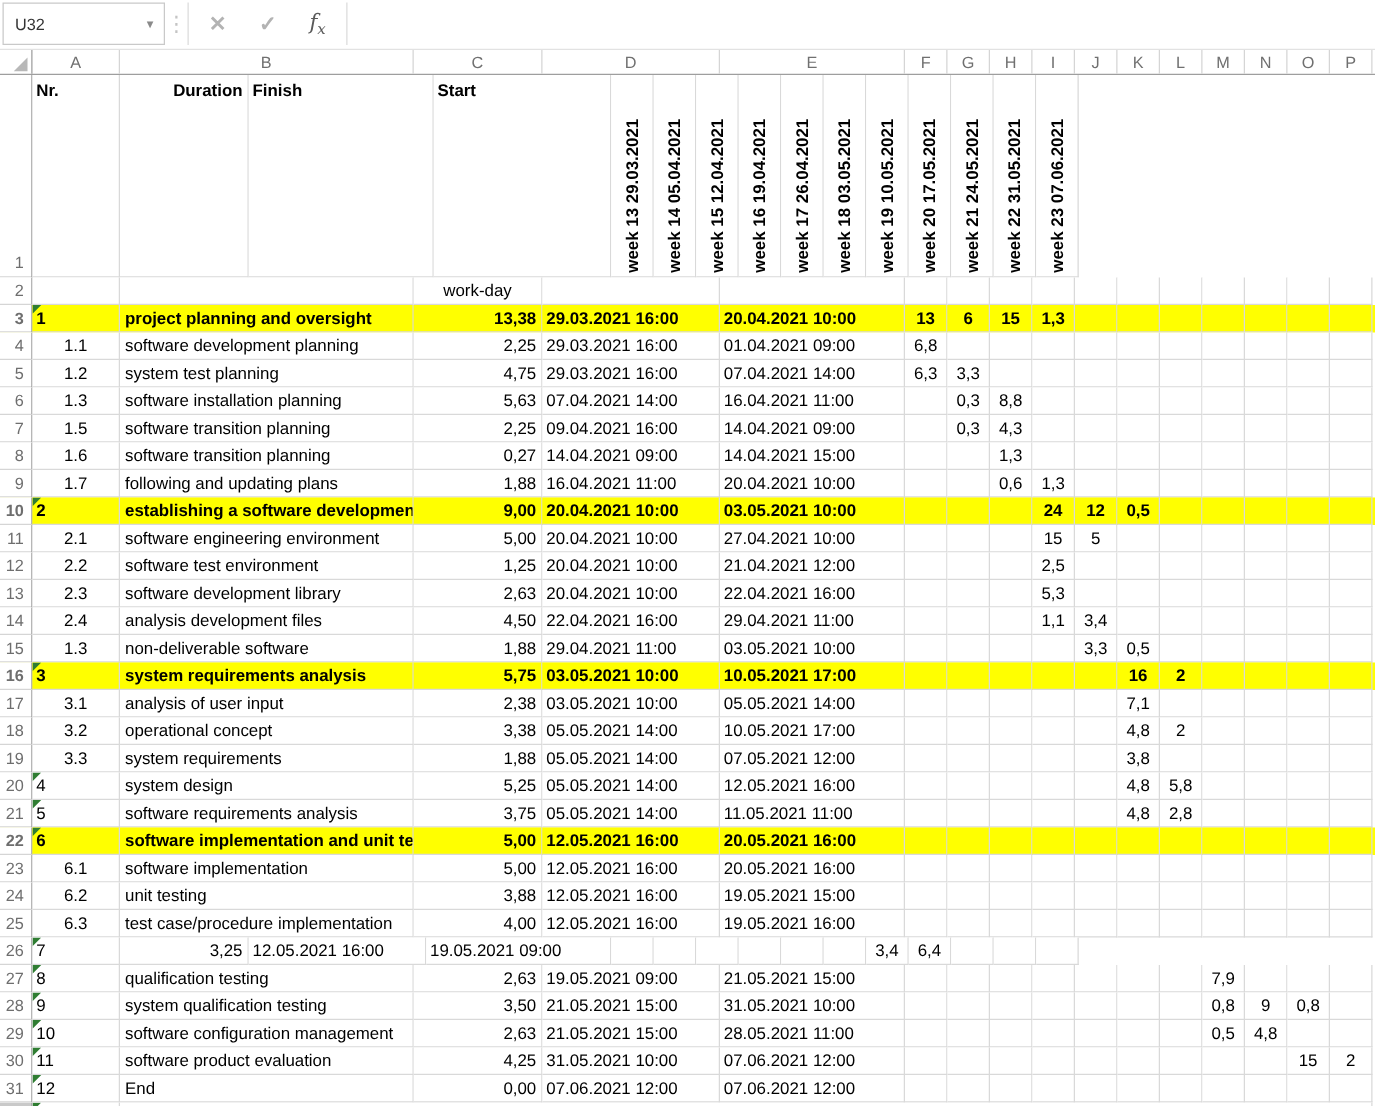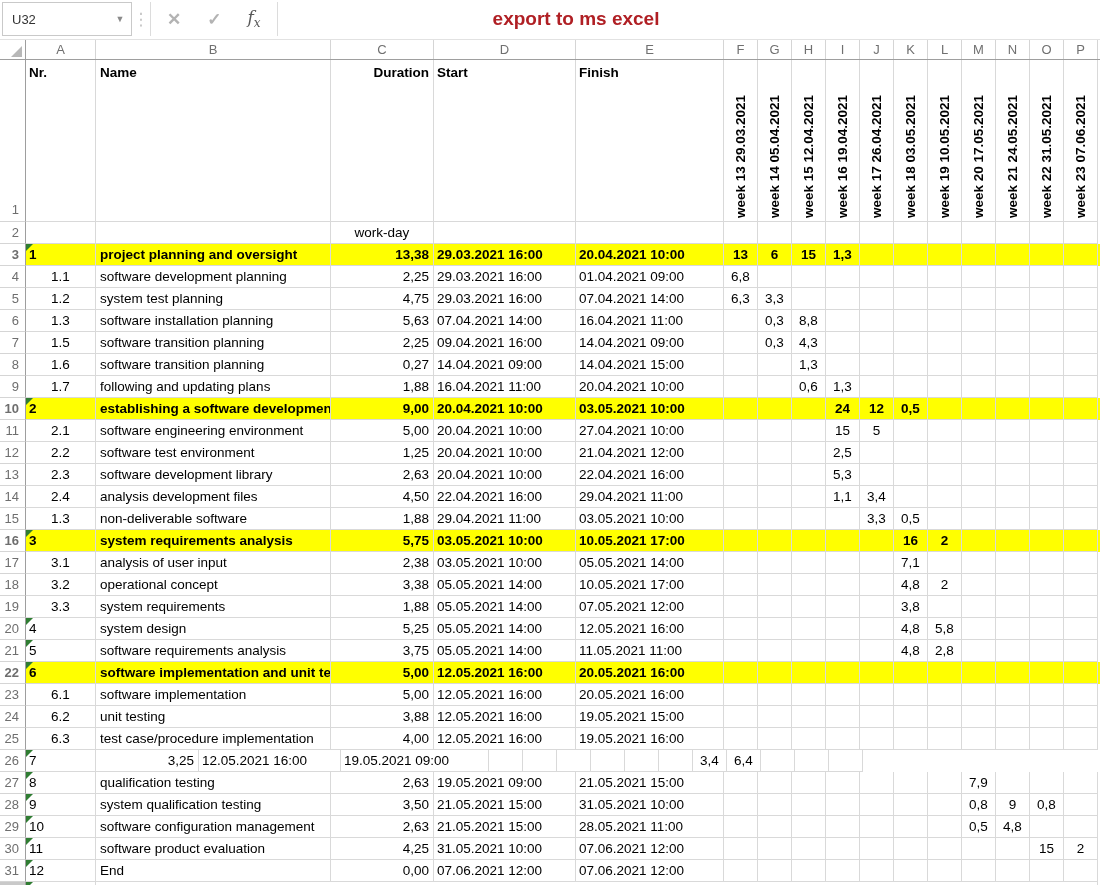--- a/index.html
+++ b/index.html
@@ -62,23 +62,20 @@
   <div class="topbar">
     <div class="namebox">
       <span class="nb-text">U32</span>
       <span class="nb-caret">▼</span>
     </div>
     <div class="sep-dots">⋮</div>
     <div class="fb-group">
       <span class="fb-x">✕</span>
       <span class="fb-check">✓</span>
       <span class="fb-fx"><i>f</i><sub>x</sub></span>
-    </div>
-    <div class="formulabar">
-      <span class="fx-title">export to ms excel</span>
     </div>
   </div>
 
   <div class="colheaders" id="colheaders">
       <div class="corner" style="width: 26px;"></div>
       <div class="colletter" style="width: 70px;">A</div>
       <div class="colletter" style="width: 235px;">B</div>
       <div class="colletter" style="width: 103px;">C</div>
       <div class="colletter" style="width: 142px;">D</div>
       <div class="colletter" style="width: 148px;">E</div>
@@ -92,24 +89,23 @@
       <div class="colletter" style="width: 34px;">M</div>
       <div class="colletter" style="width: 34px;">N</div>
       <div class="colletter" style="width: 34px;">O</div>
       <div class="colletter" style="width: 34px;">P</div>
     </div>
 
   <div class="sheet" id="sheet">
       <div class="row r1">
         <div class="cell gut" style="width: 26px; height: 162px; line-height: 300px;">1</div>
         <div class="cell hdr al r1" style="width: 70px;">Nr.</div>
-        <div class="cell hdr al name-cell r1" style="width: 235px;">Name</div>
         <div class="cell hdr ar r1" style="width: 103px;">Duration</div>
+        <div class="cell hdr al r1" style="width: 148px;">Finish</div>
         <div class="cell hdr al r1" style="width: 142px;">Start</div>
-        <div class="cell hdr al r1" style="width: 148px;">Finish</div>
         <div class="cell r1 wk-h" style="width: 34px;">
           <span>week 13 29.03.2021</span>
         </div>
         <div class="cell r1 wk-h" style="width: 34px;">
           <span>week 14 05.04.2021</span>
         </div>
         <div class="cell r1 wk-h" style="width: 34px;">
           <span>week 15 12.04.2021</span>
         </div>
         <div class="cell r1 wk-h" style="width: 34px;">

